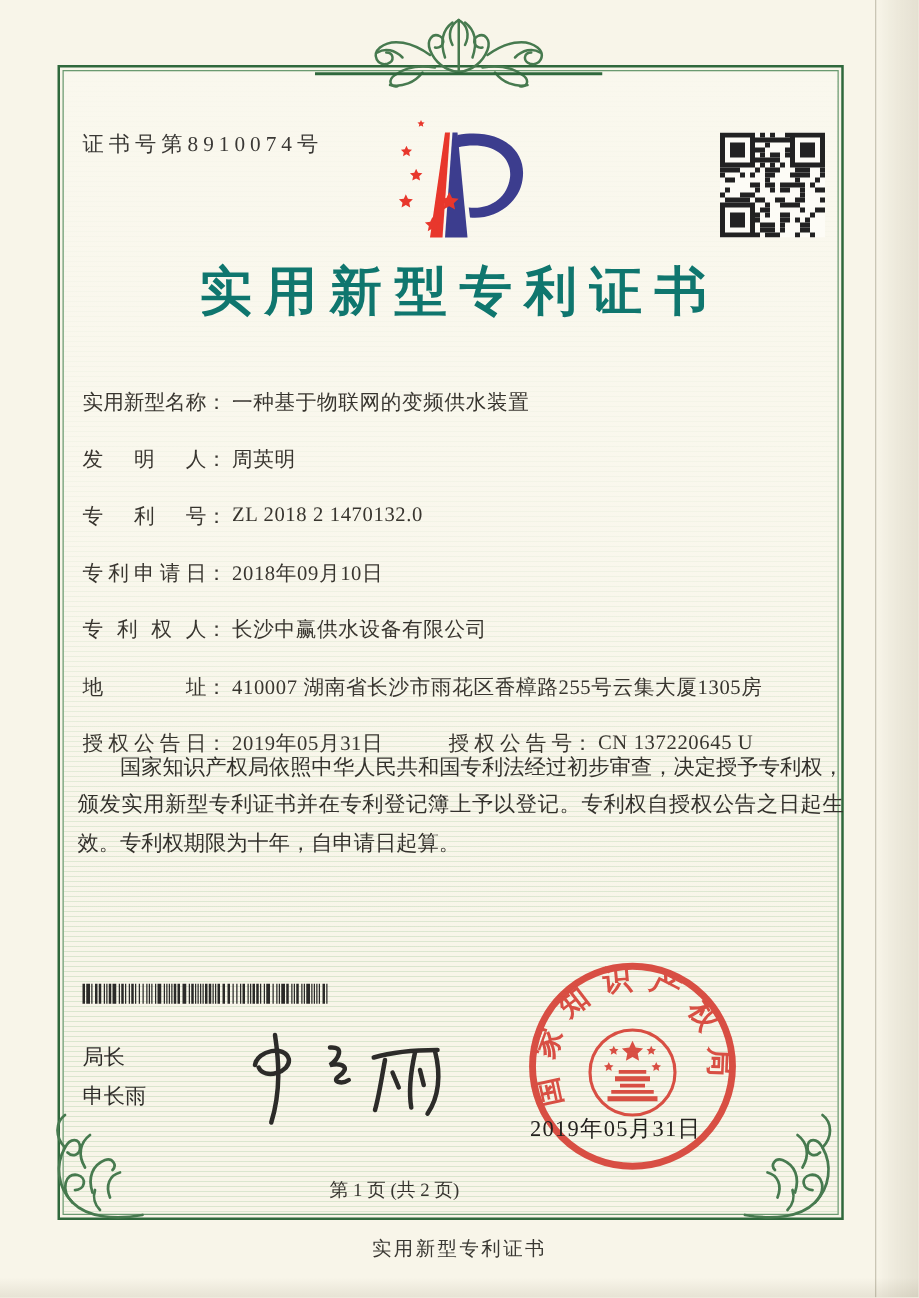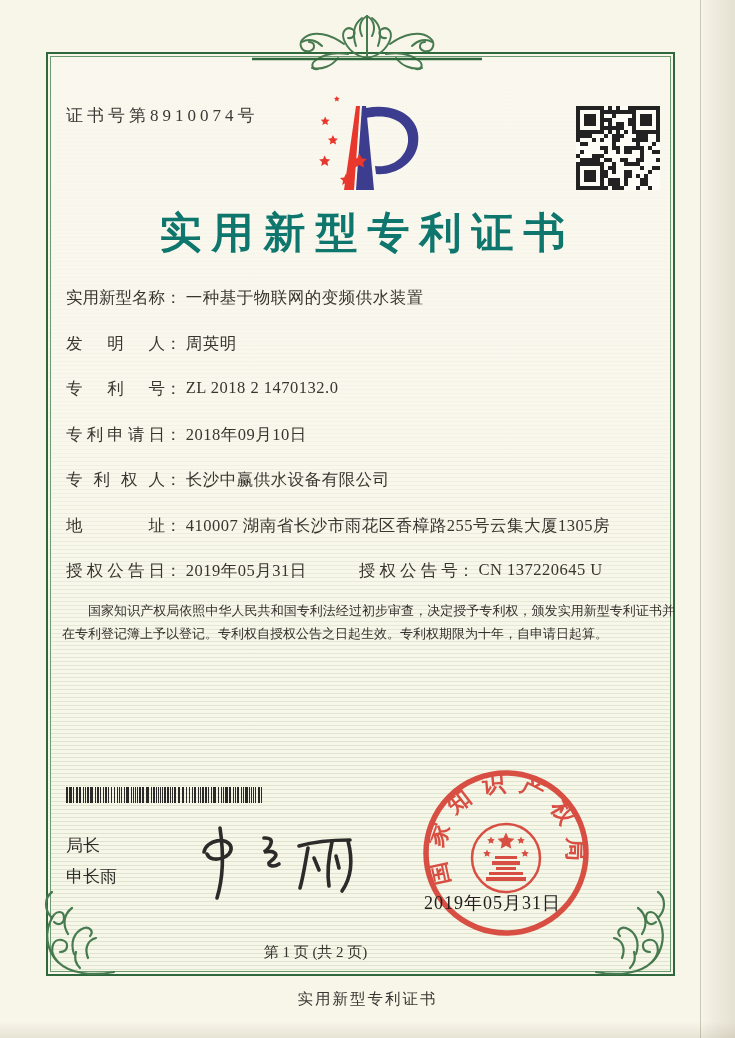--- a/index.html
+++ b/index.html
@@ -26,29 +26,29 @@
   .flourish{position:absolute;width:96px;height:96px;z-index:3;}
   .flourish.bl{left:22px;top:884px;}
   .flourish.br{left:592px;top:884px;transform:scaleX(-1);}
 
   .cert-no{position:absolute;left:66px;top:104px;font-size:17px;letter-spacing:4px;color:#3a3835;z-index:4;}
   .logo{position:absolute;left:296px;top:96px;width:144px;height:102px;z-index:4;}
   .qr{position:absolute;left:576px;top:106px;width:84px;height:84px;z-index:4;}
   .title{position:absolute;left:0;top:205px;width:735px;text-align:center;
     font-size:42px;font-weight:bold;letter-spacing:10px;color:#0f766e;z-index:4;}
 
-  .fields{position:absolute;left:66px;top:287px;width:580px;z-index:4;}
+  .fields{position:absolute;left:66px;top:311px;width:580px;z-index:4;}
   .field-row{height:45.5px;font-size:16.5px;color:#38352f;white-space:nowrap;}
   .flabel{display:inline-block;width:99px;text-align:justify;text-align-last:justify;vertical-align:top;}
   .fcolon{display:inline-block;vertical-align:top;}
   .fvalue{display:inline-block;vertical-align:top;letter-spacing:.5px;}
   .second-pair{margin-left:48px;}
 
   .body-text{position:absolute;left:62px;top:599px;width:613px;z-index:4;
-    font-size:13px;line-height:1.78;text-align:justify;color:#33312c;}
+    font-size:17px;line-height:1.78;text-align:justify;color:#33312c;}
   .body-text p{margin:0;text-indent:2em;}
 
   .barcode{position:absolute;left:66px;top:787px;width:200px;height:16px;z-index:4;font-size:0;}
   .barcode span{display:inline-block;height:16px;background:#2b2a28;vertical-align:top;}
   .barcode i{display:inline-block;height:16px;vertical-align:top;}
 
   .director{position:absolute;left:66px;top:830px;z-index:4;font-size:17px;line-height:31px;color:#2f2d2a;}
   .signature{position:absolute;left:178px;top:806px;width:195px;height:98px;z-index:5;}
 
   .seal{position:absolute;left:419px;top:766px;width:174px;height:174px;z-index:4;opacity:.88;}

